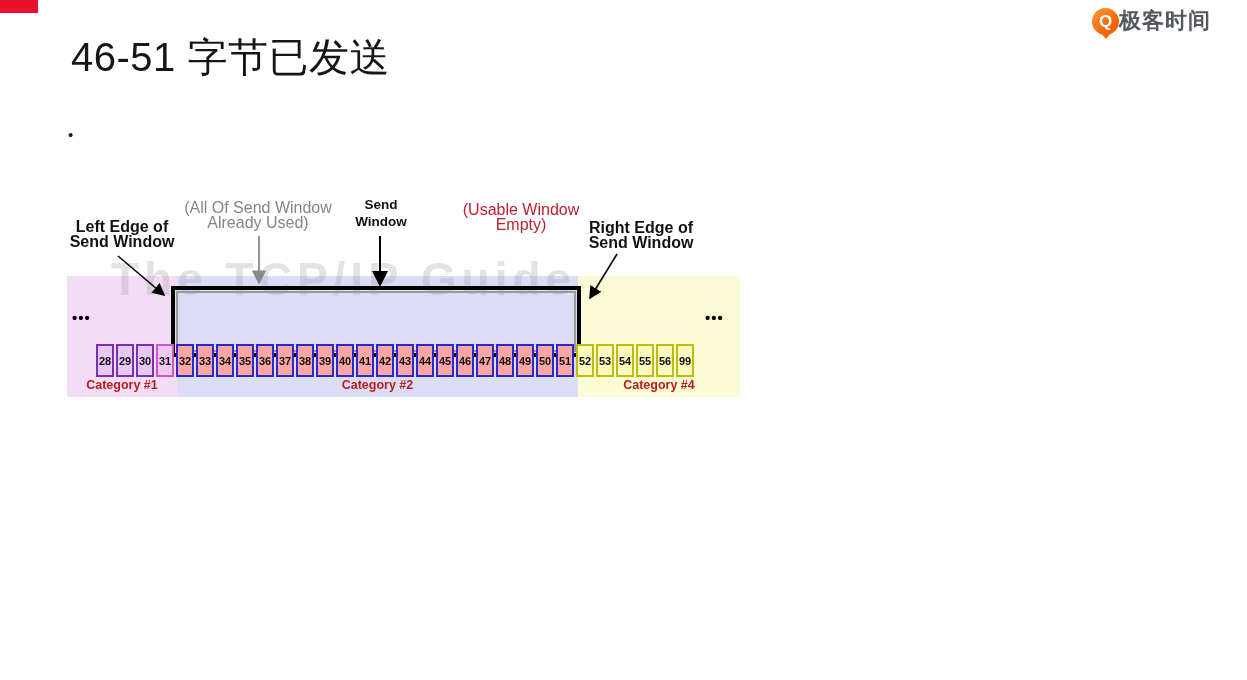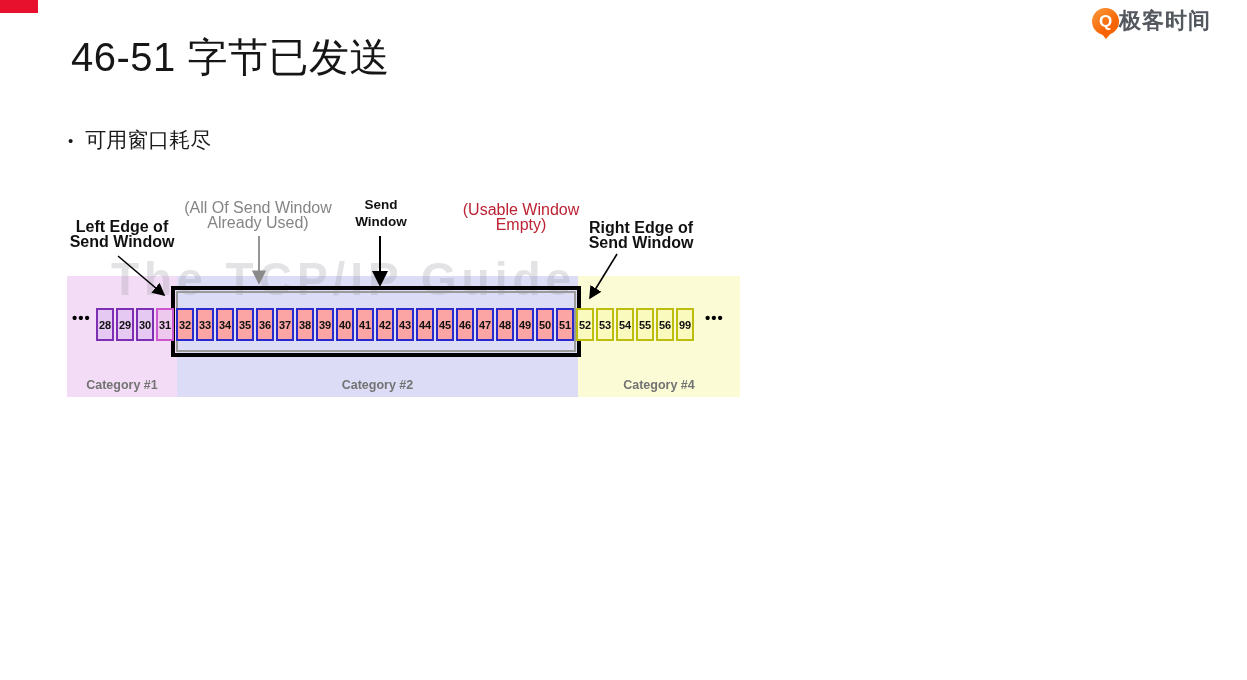--- a/index.html
+++ b/index.html
@@ -26,34 +26,34 @@
              border-top:6px solid #f66303;}
   .logo-text{font-size:22px;font-weight:600;color:#53575e;letter-spacing:1px;}
 
   
   .diagram{position:absolute;left:67px;top:276px;width:661px;height:121px;}
   .region{position:absolute;top:0;height:121px;}
   .region.r1{left:0;width:110px;background:#f3dcf6;}
   .region.r2{left:110px;width:401px;background:#dcdcf6;}
   .region.r4{left:511px;width:162px;background:#fbfbd6;}
   .cat-label{position:absolute;bottom:5px;width:100%;text-align:center;
-             font-size:12.5px;font-weight:bold;color:#737373;}
+             font-size:12.5px;font-weight:bold;color:#b91c1c;}
 
   .watermark{position:absolute;left:44px;top:-24px;z-index:1;white-space:nowrap;
              font-size:46px;font-weight:bold;letter-spacing:5px;color:rgba(145,145,158,0.26);}
 
   .send-window{position:absolute;left:104px;top:10px;width:410px;height:71px;
                border:4px solid #000;box-sizing:border-box;z-index:2;}
   .send-window-inner{position:absolute;left:1px;top:1px;right:1px;bottom:1px;
                      border:2px solid #9a9a9a;}
 
   .box-row{position:absolute;left:29px;top:32px;display:flex;z-index:3;}
   .box{width:14px;height:29px;border:2px solid #000;margin-right:2px;
        display:flex;align-items:center;justify-content:center;
-       font-size:11px;font-weight:bold;color:#111;}
+       font-size:11px;font-weight:bold;color:#111;margin-top:36px;}
   .box.c1 {border-color:#7d2fb4;background:#e5c9f2;}
   .box.c1b{border-color:#cd55cd;background:#eec9ee;}
   .box.c2 {border-color:#2a2acc;background:#fca5a5;text-align:right;}
   .box.c4 {border-color:#bdbd10;background:#fafabe;}
 
   .ellipsis{position:absolute;top:33px;z-index:3;font-size:15px;font-weight:900;
             letter-spacing:1px;color:#000;}
   .ellipsis.left{left:5px;}
   .ellipsis.right{left:638px;}
 
@@ -71,21 +71,20 @@
 <body>
 
 <div class="slide">
 
   <div class="corner-bar"></div>
 
   <div class="title">46-51 字节已发送</div>
 
   <div class="bullet-line">
     <span class="bullet-dot">•</span>
-    <span>可用窗口耗尽</span>
   </div>
 
   <div class="logo">
     <div class="logo-icon">
       <span>Q</span>
       <div class="logo-tail"></div>
     </div>
     <div class="logo-text">极客时间</div>
   </div>
 

